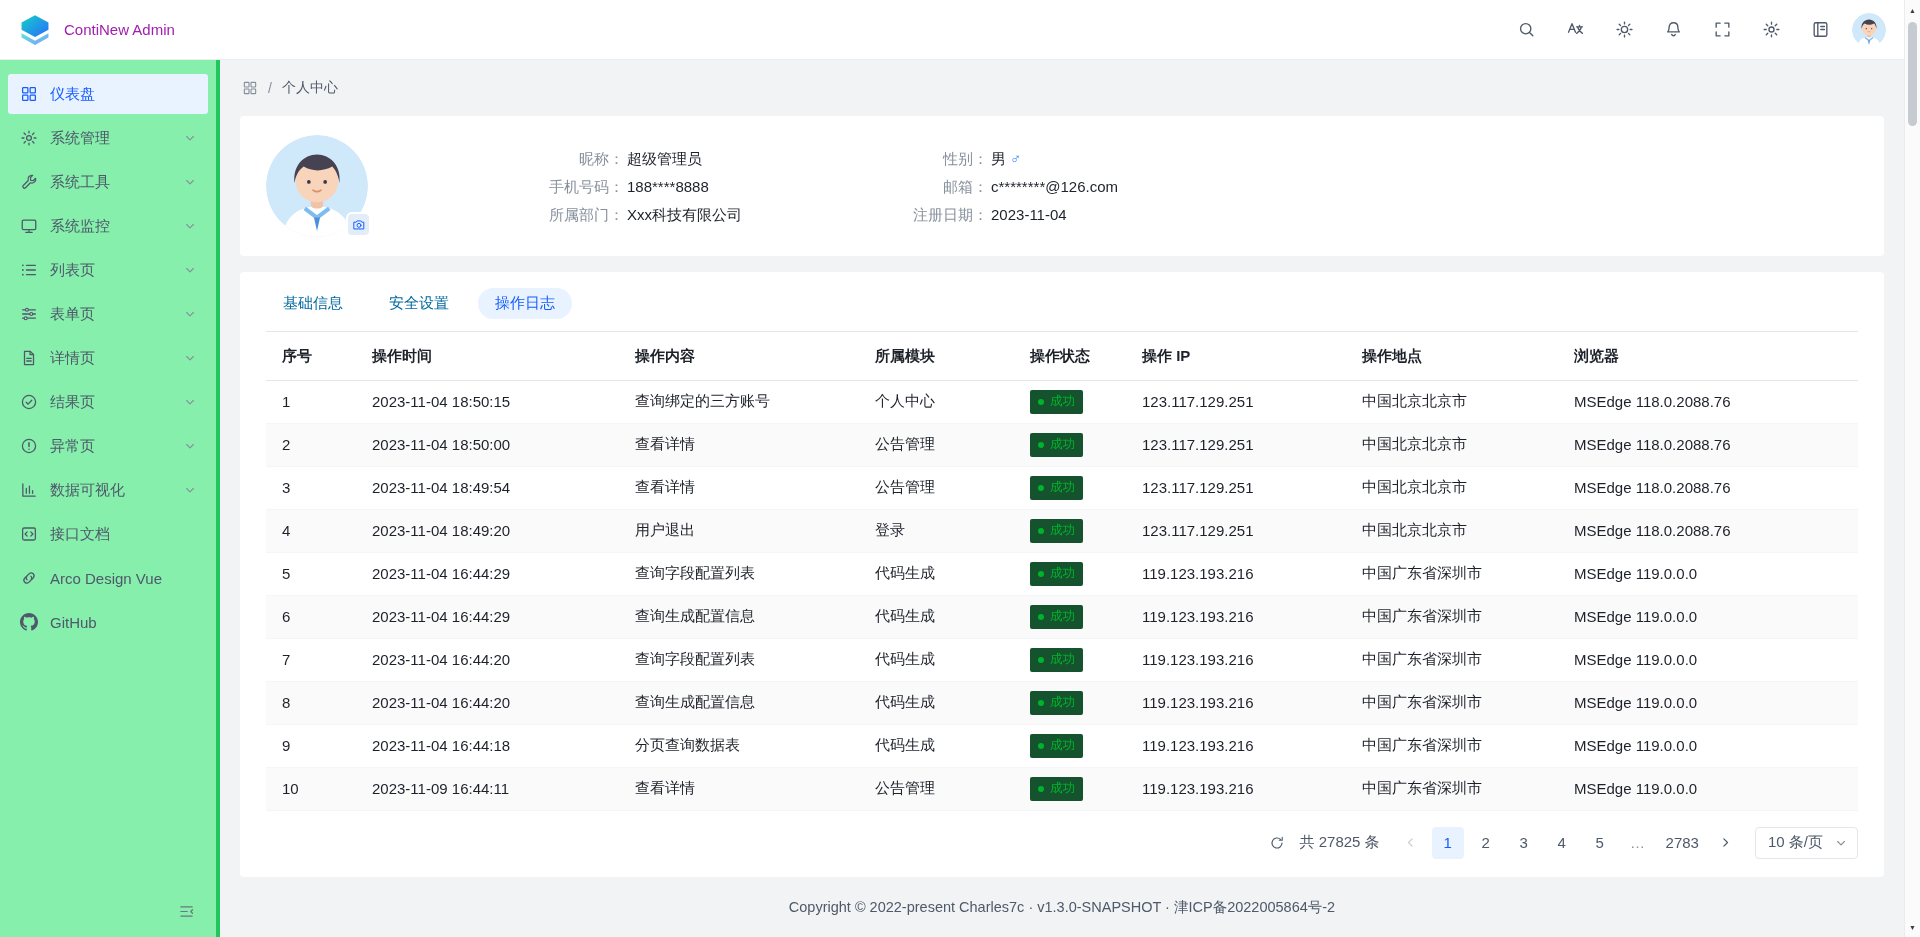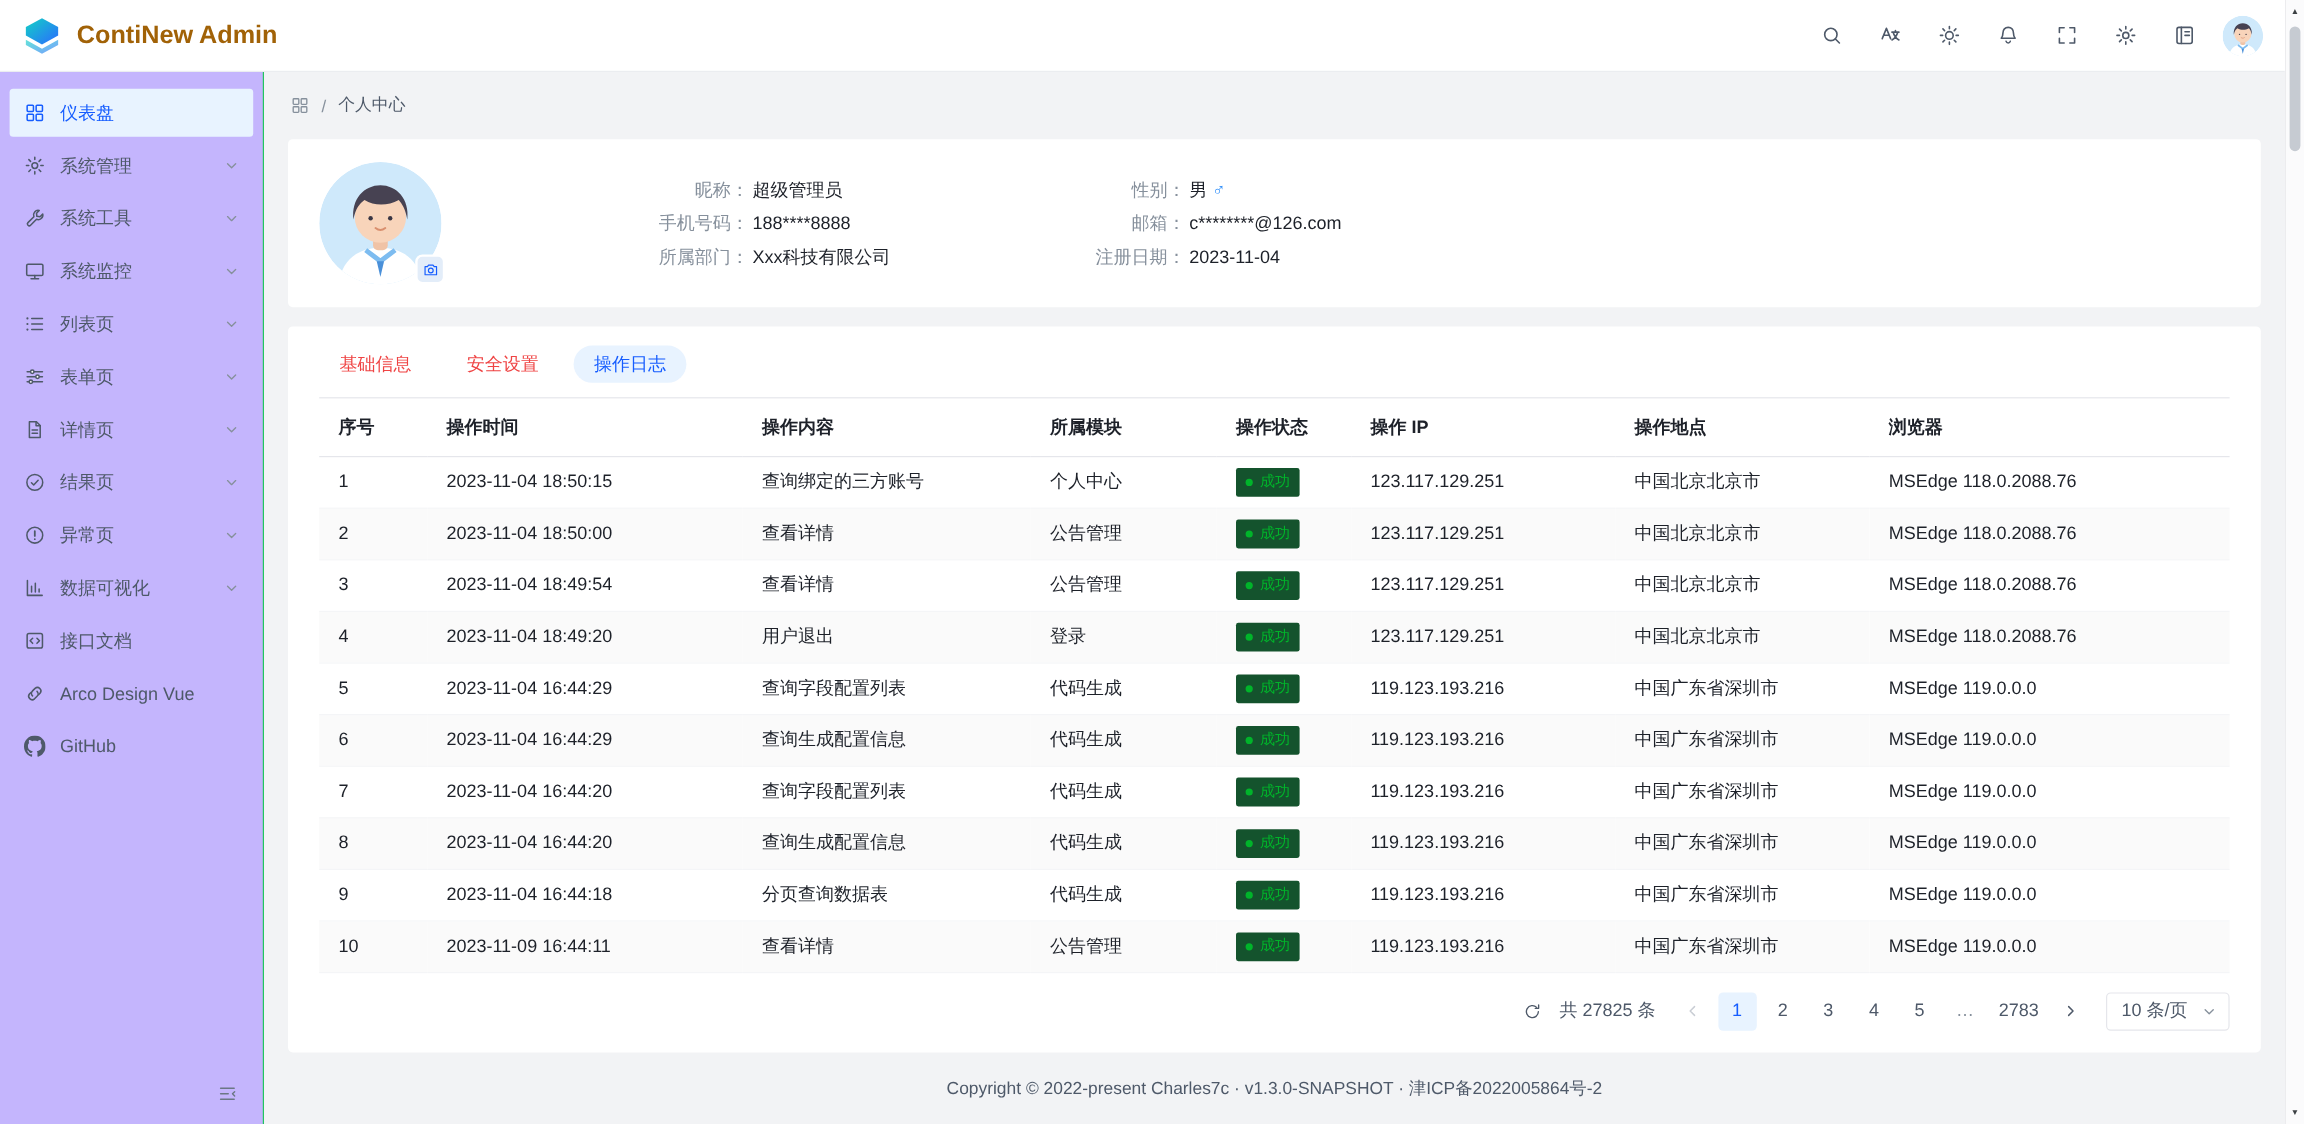--- a/index.html
+++ b/index.html
@@ -11,34 +11,34 @@
   }
   svg { display:block; }
   .ic { stroke:currentColor; fill:none; stroke-width:1.7; stroke-linecap:round; stroke-linejoin:round; }
 
   
   .topbar {
     position:fixed; top:0; left:0; width:1904px; height:60px; background:#fff;
     display:flex; align-items:center; padding:0 18px; border-bottom:1px solid #ebedf0; z-index:10;
   }
   .brand { display:flex; align-items:center; gap:12px; cursor:pointer; }
-  .app-name { font-size:21px; font-weight:700; color:#a16207; }
+  .app-name { font-size:15px; font-weight:400; color:#a21caf; }
   .topbar-actions { margin-left:auto; display:flex; align-items:center; gap:15px; }
   .icon-btn {
     width:34px; height:34px; border:none; background:transparent; border-radius:50%;
     display:flex; align-items:center; justify-content:center; color:#4e5969; cursor:pointer; padding:0;
   }
   .icon-btn svg { width:19px; height:19px; }
   .avatar-sm { width:34px; height:34px; border-radius:50%; overflow:hidden; cursor:pointer; flex:none; }
   .avatar-sm svg { width:34px; height:34px; }
 
   
   .sidebar {
-    position:fixed; top:60px; left:0; bottom:0; width:220px; background:#c4b5fd;
-    padding:10px 0 50px; border-right:1px solid #22c55e; z-index:5;
+    position:fixed; top:60px; left:0; bottom:0; width:220px; background:#86efac;
+    padding:10px 0 50px; border-right:4px solid #22c55e; z-index:5;
   }
   .menu-item {
     height:40px; margin:4px 8px; display:flex; align-items:center; padding:0 12px;
     border-radius:3px; color:#4e5969; font-size:15px; cursor:pointer;
   }
   .menu-item svg.mi { width:18px; height:18px; flex:none; }
   .menu-item .mi-label { margin-left:12px; flex:1; white-space:nowrap; }
   .menu-item svg.chev { width:12px; height:12px; color:#86909c; flex:none; }
   .menu-item.active { background:#e8f3ff; color:#165dff; }
   .menu-item.active .mi-label { color:#165dff; }
@@ -71,21 +71,21 @@
   .info-row { display:flex; align-items:center; line-height:21px; }
   .info-row .label { width:160px; text-align:right; color:#86909c; flex:none; }
   .info-row .value { color:#1d2129; margin-left:3px; }
   .col2 { margin-left:126px; }
   .col2 .label { width:120px; }
   .male-icon { color:#3491fa; margin-left:4px; font-size:15px; }
 
   
   .table-card { margin-top:16px; padding:10px 26px 18px; }
   .tabs { display:flex; align-items:center; gap:12px; padding:6px 0 12px; border-bottom:1px solid #e5e6eb; }
-  .tab { padding:6px 17px; border-radius:16px; font-size:15px; color:#ef4444; cursor:pointer; white-space:nowrap; }
+  .tab { padding:6px 17px; border-radius:16px; font-size:15px; color:#0369a1; cursor:pointer; white-space:nowrap; }
   .tab.active { background:#e8f3ff; color:#165dff;text-align:center; }
 
   table { width:100%; border-collapse:collapse; table-layout:fixed; font-size:15px; margin-top:2px; }
   th { height:46px; text-align:left; padding:0 16px; font-weight:600; color:#1d2129; border-bottom:1px solid #e5e6eb; white-space:nowrap; }
   td { height:43px; padding:0 16px; color:#1d2129; border-bottom:1px solid #f4f5f7; white-space:nowrap; overflow:hidden; }
   tbody tr:nth-child(even) { background:#fafafa; }
   .status-tag {
     display:inline-flex; align-items:center; gap:6px; height:24px; padding:0 8px;
     background:#14532d; color:#00b42a; border-radius:2px; font-size:12.5px;
   }

